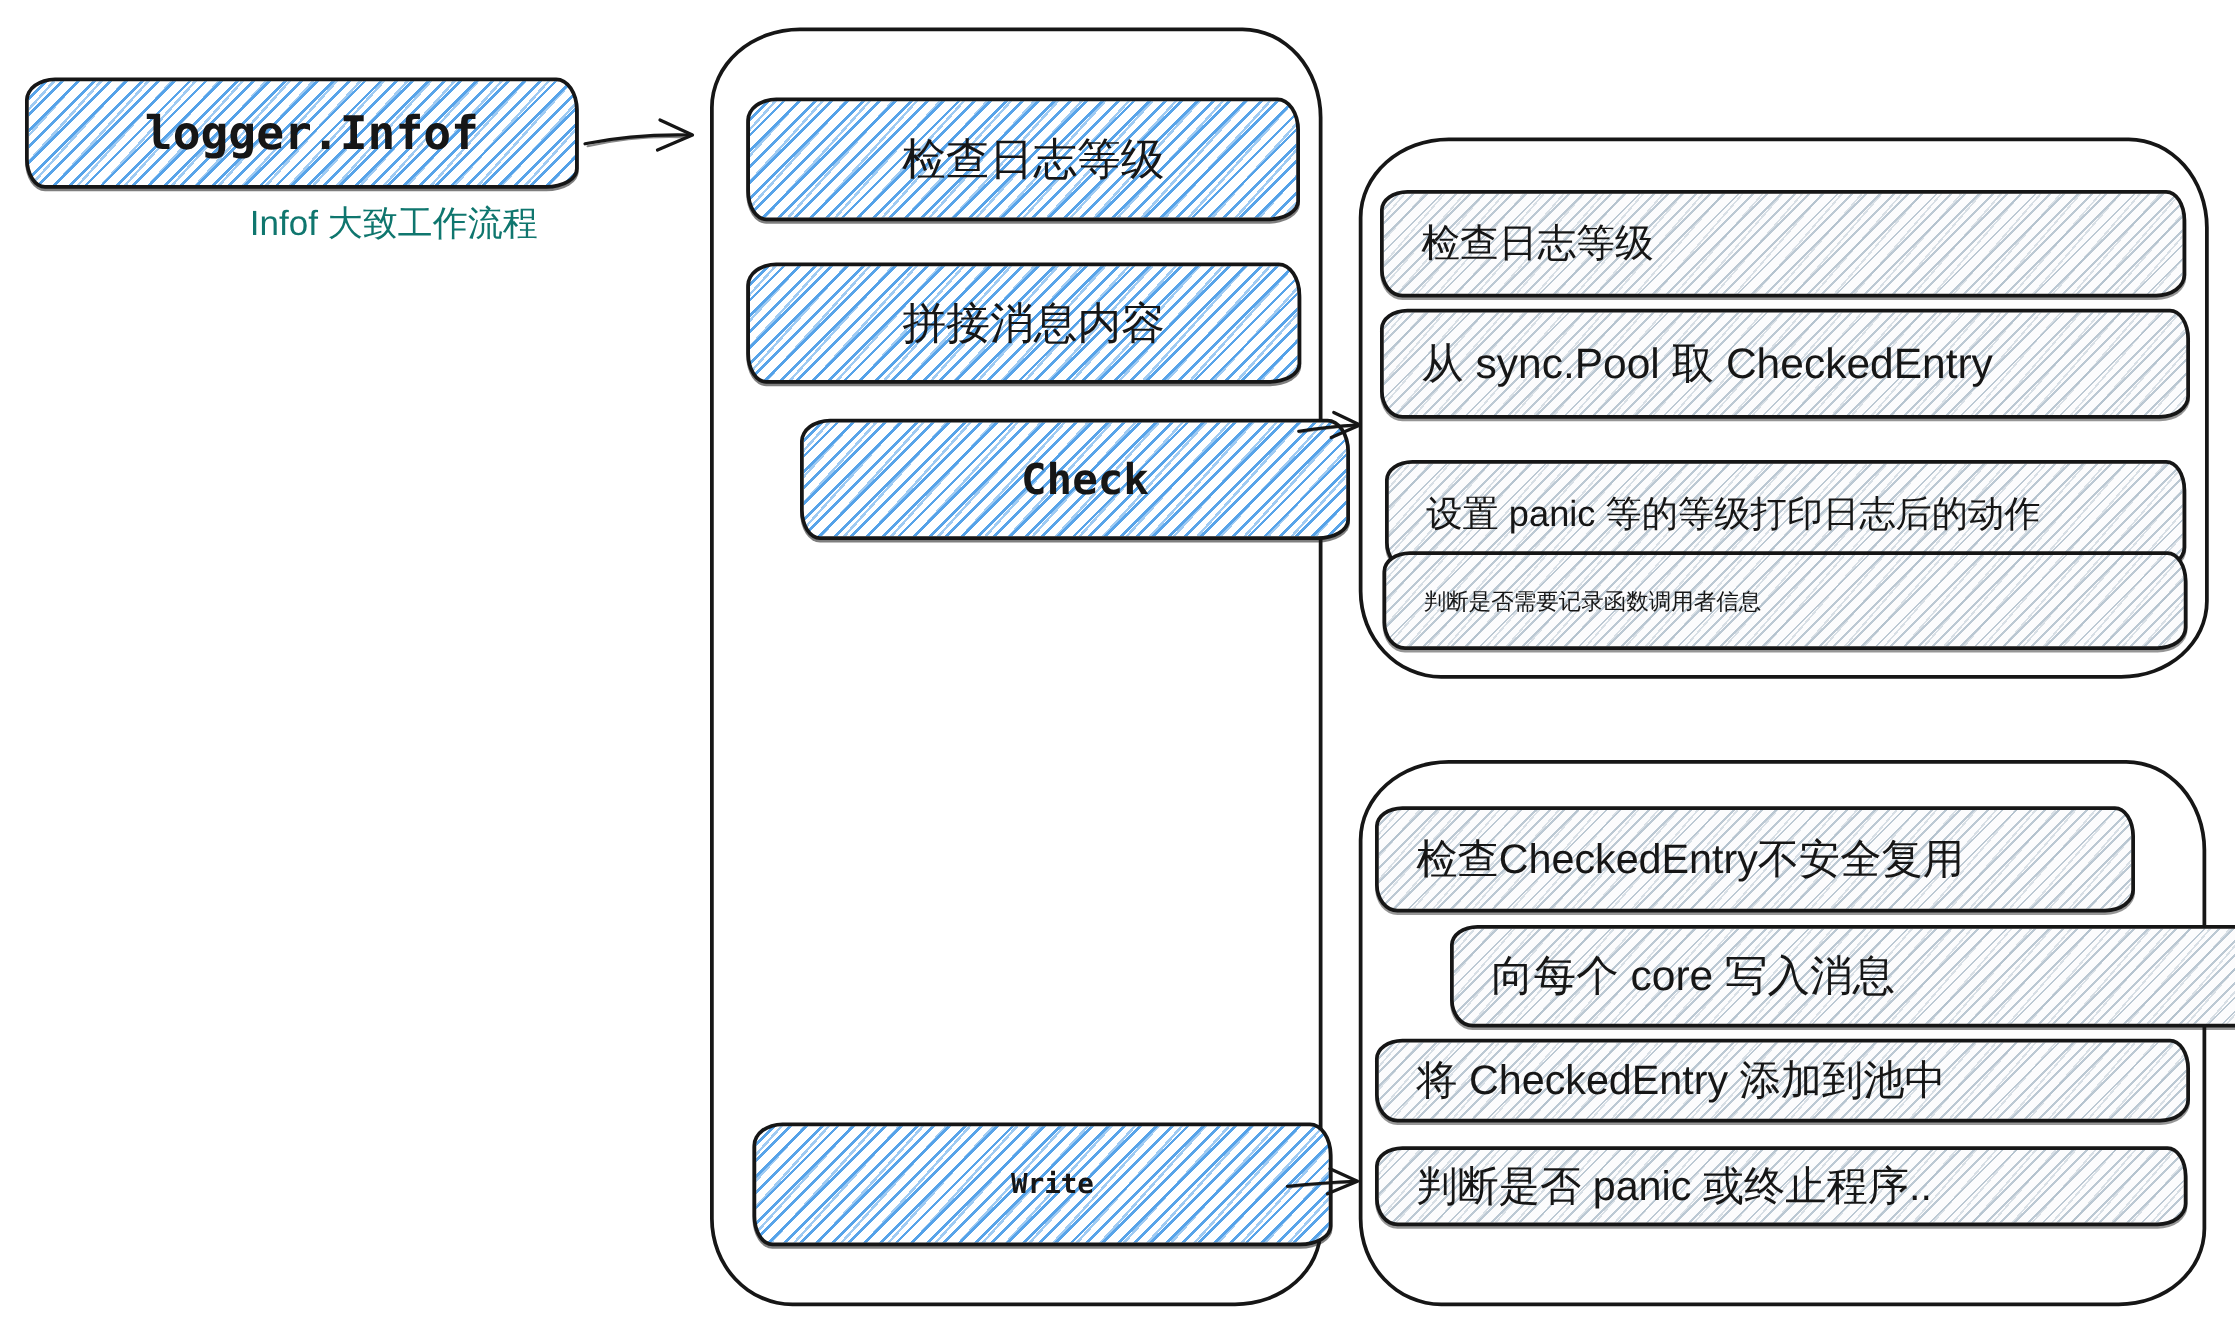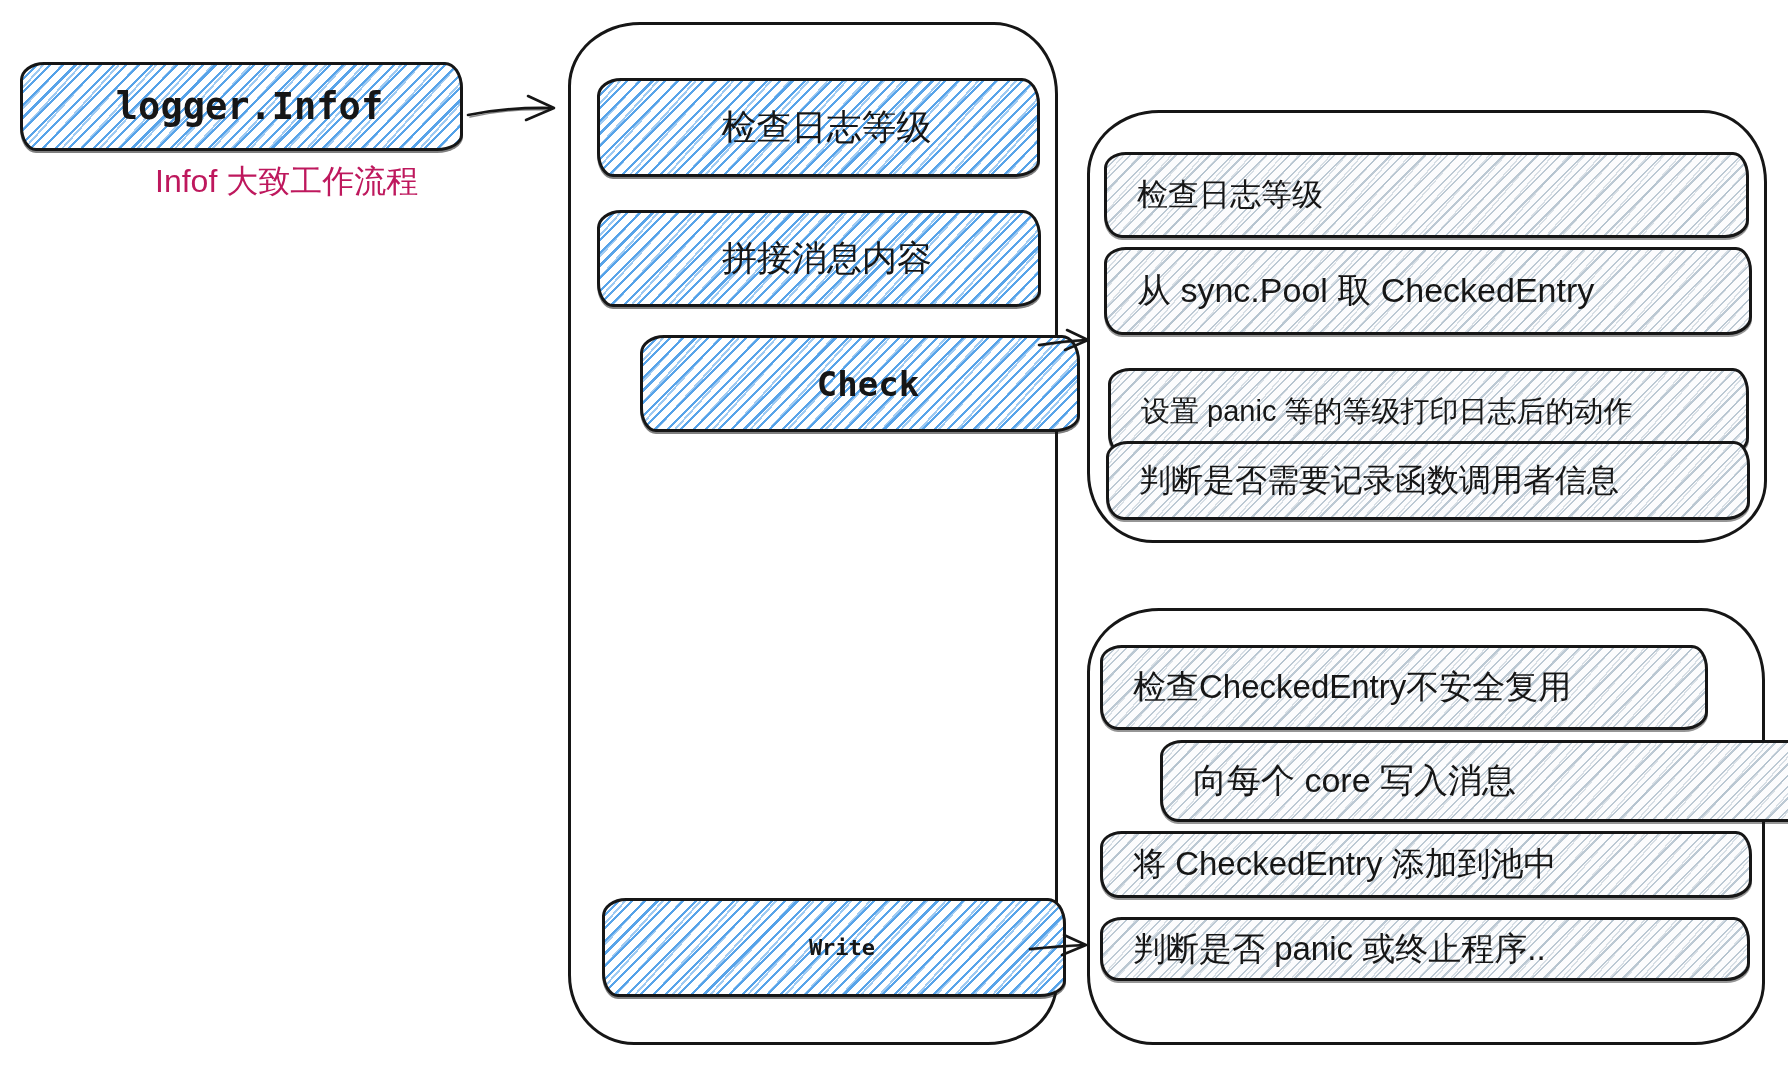--- a/index.html
+++ b/index.html
@@ -28,21 +28,21 @@
     border-radius:22px 16px 24px 18px / 16px 24px 18px 22px;
     box-shadow:0 2px 0 rgba(22,22,22,.45);
   }
   .container{
     position:absolute;box-sizing:border-box;border:3.5px solid #161616;
     border-radius:72px 64px 70px 66px / 64px 72px 62px 70px;background:transparent;
   }
   .cjk{font-family:"Liberation Sans",sans-serif;font-size:35px;}
   .mono{font-family:"DejaVu Sans Mono","Liberation Mono",monospace;font-weight:bold;}
   .left-text{justify-content:flex-start;padding-left:30px;}
-  .caption{position:absolute;font-size:32px;color:#be185d;text-align:left;}
+  .caption{position:absolute;font-size:28px;color:#0f766e;text-align:center;}
   .arrow{position:absolute;}
   .arrow path{stroke:#161616;stroke-width:2.6;fill:none;stroke-linecap:round;stroke-linejoin:round;}
   .arrow .ghost{stroke-width:1.6;opacity:.5;}
 </style>
 </head>
 <body>
 
 <div class="canvas">
 
   <div class="node hatch-blue mono" style="left:20px;top:62px;width:443px;height:89px;font-size:37px;">
@@ -90,21 +90,21 @@
 
   <div class="node hatch-gray cjk left-text" style="left:1104px;top:152px;width:645px;height:86px;font-size:31px;">
     <span>检查日志等级</span>
   </div>
   <div class="node hatch-gray cjk left-text" style="left:1104px;top:247px;width:648px;height:88px;font-size:34px;">
     <span>从 sync.Pool 取 CheckedEntry</span>
   </div>
   <div class="node hatch-gray cjk left-text" style="left:1108px;top:344px;width:641px;height:88px;font-size:29px;margin-top:24px;">
     <span>设置 panic 等的等级打印日志后的动作</span>
   </div>
-  <div class="node hatch-gray cjk left-text" style="left:1106px;top:441px;width:644px;height:79px;font-size:32px;">
+  <div class="node hatch-gray cjk left-text" style="left:1106px;top:441px;width:644px;height:79px;font-size:18px;">
     <span>判断是否需要记录函数调用者信息</span>
   </div>
 
   <div class="container" style="left:1087px;top:608px;width:678px;height:437px;"></div>
 
   <div class="node hatch-gray cjk left-text" style="left:1100px;top:645px;width:608px;height:85px;font-size:33px;">
     <span>检查CheckedEntry不安全复用</span>
   </div>
   <div class="node hatch-gray cjk left-text" style="left:1160px;top:740px;width:655px;height:82px;font-size:34px;">
     <span>向每个 core 写入消息</span>

